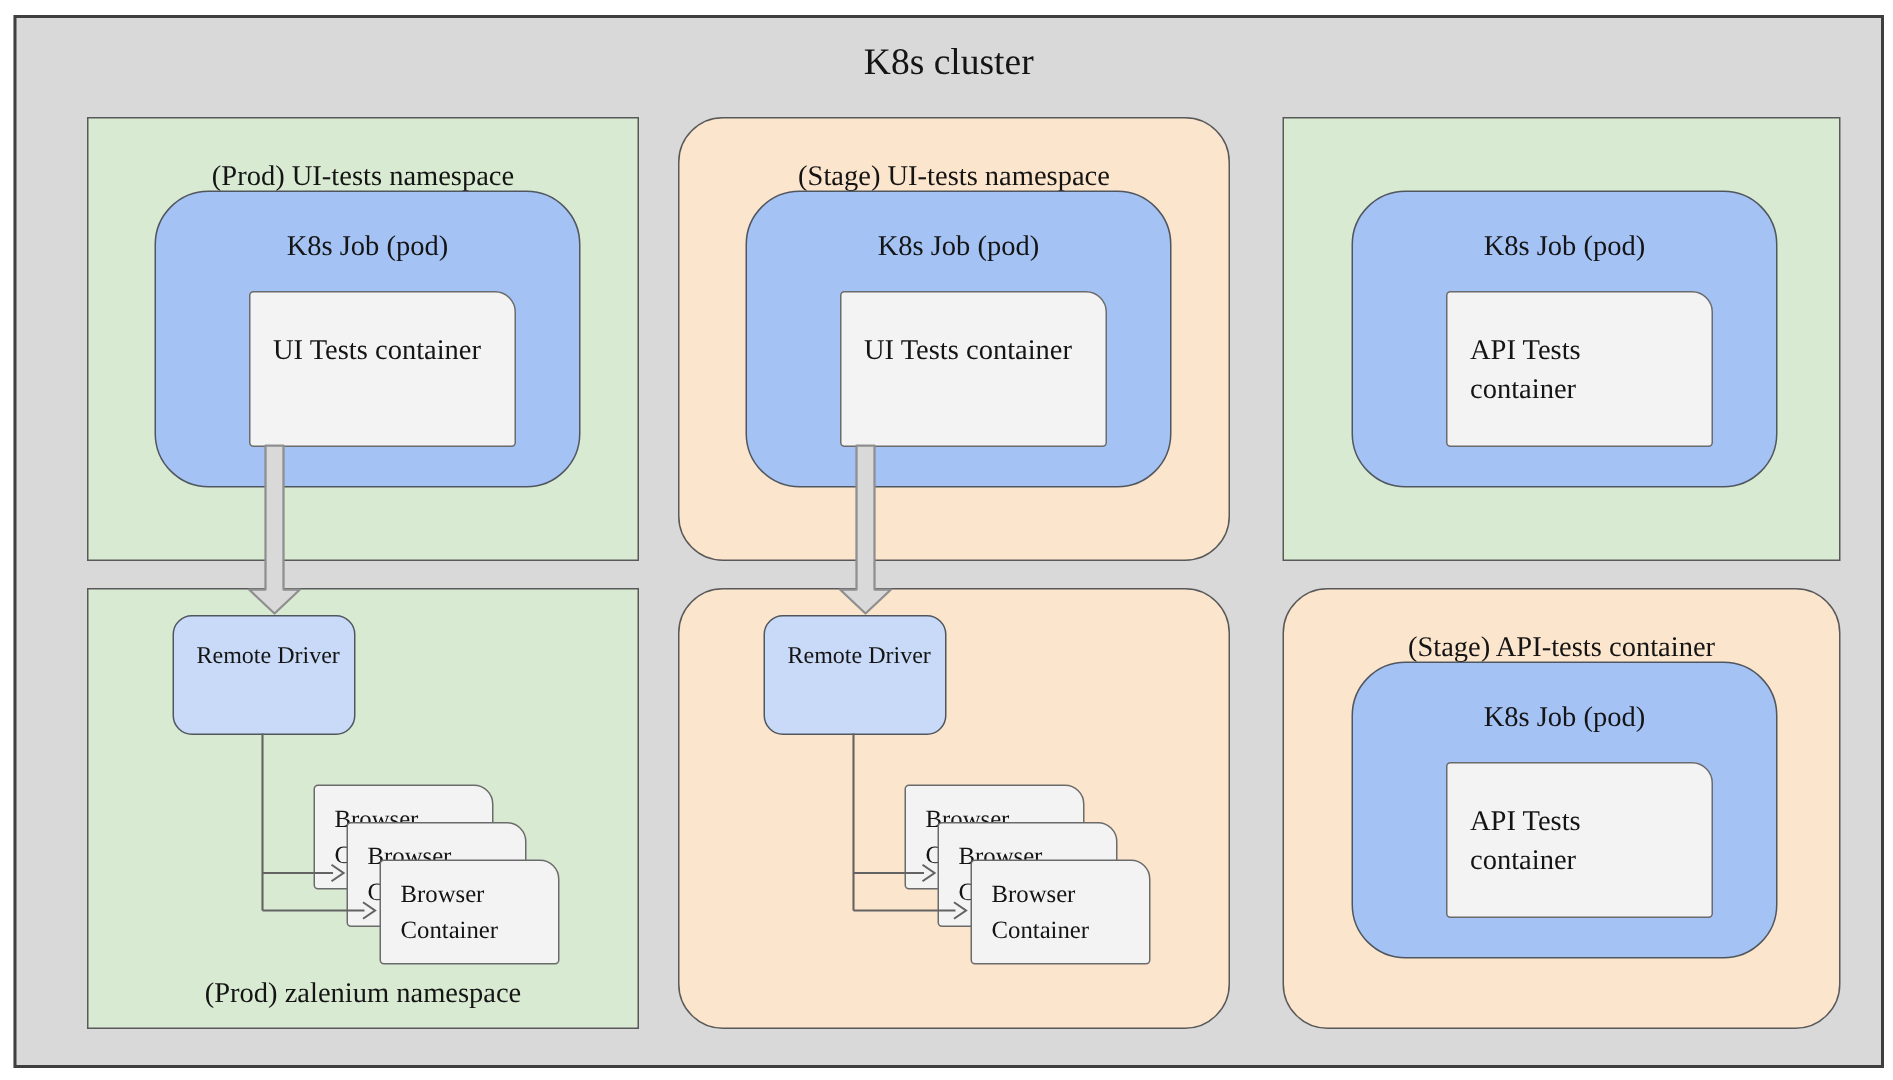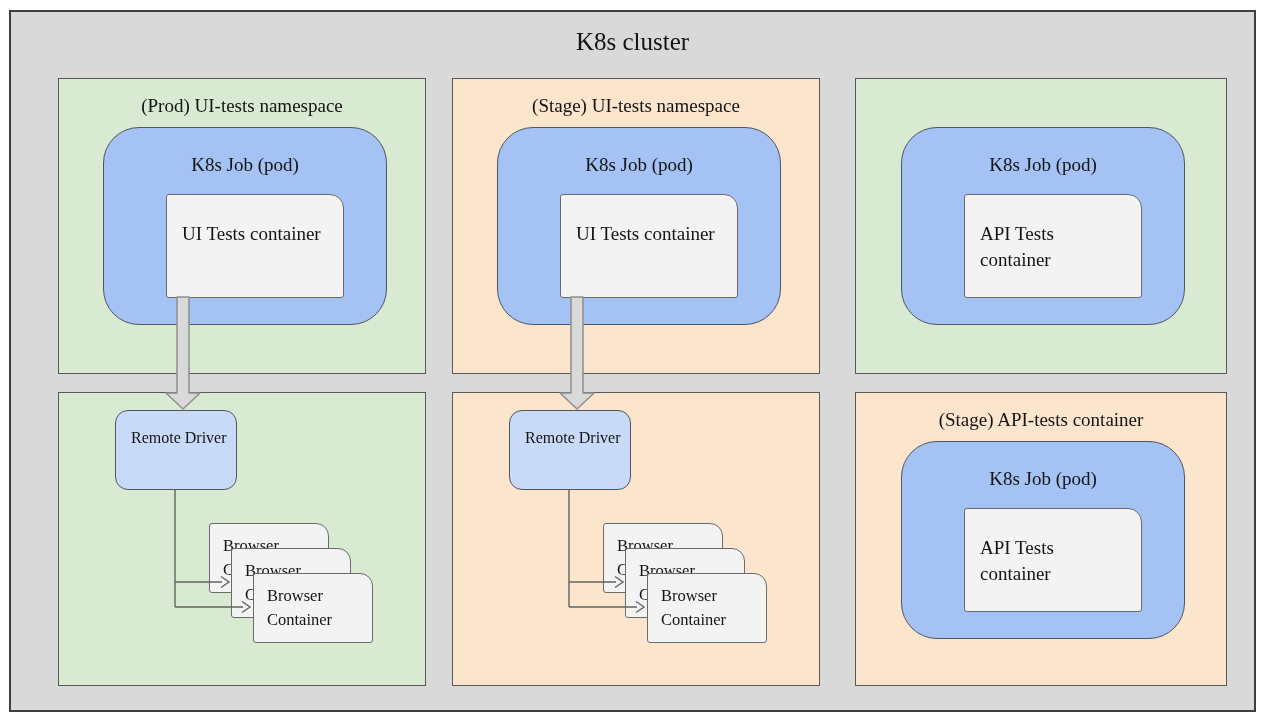--- a/index.html
+++ b/index.html
@@ -3,22 +3,22 @@
 <meta charset="utf-8">
 <style>
   html,body{margin:0;padding:0;}
   .page{position:relative;width:1262px;height:720px;background:#ffffff;
         font-family:Liberation Serif, serif;color:#141414;overflow:hidden;}
   .cluster{position:absolute;left:9px;top:10px;width:1247px;height:702px;
            background:#d9d9d9;border:2px solid #3f3f3f;box-sizing:border-box;}
   .cluster-title{position:absolute;top:16px;left:0;width:100%;text-align:center;font-size:25px;}
   .panel{position:absolute;box-sizing:border-box;border:1.6px solid #595959;}
   .green{background:#d9ead3;}
-  .orange{background:#fce5cd;}
-  .panel-title{text-align:center;font-size:19px;margin-top:16px;}
+  .orange{background:#fce5cd;border-radius:30px;}
+  .panel-title{text-align:center;font-size:19px;margin-top:28px;}
   .panel-footer{position:absolute;bottom:11px;left:0;width:100%;text-align:center;font-size:19px;}
   .pod{position:absolute;left:44px;top:48px;width:284px;height:198px;background:#a4c2f4;
        border:1.6px solid #50565e;border-radius:36px;box-sizing:border-box;}
   .wide .pod{left:45px;}
   .pod-title{text-align:center;font-size:19px;margin-top:26px;}
   .cbox{position:absolute;left:62px;top:66px;width:178px;height:104px;background:#f3f3f3;
         border:1.6px solid #6b6b6b;border-radius:3px 14px 3px 3px;box-sizing:border-box;}
   .cbox-label{font-size:19px;line-height:26px;padding:26px 14px 0 15px;}
   .driver{position:absolute;left:56px;top:17px;width:122px;height:80px;background:#c9daf8;
           border:1.6px solid #50565e;border-radius:13px;box-sizing:border-box;}
@@ -74,20 +74,21 @@
     </div>
     <div class="bbox b1">
       <div class="bbox-label">Browser Container</div>
     </div>
     <div class="bbox b2">
       <div class="bbox-label">Browser Container</div>
     </div>
     <div class="bbox b3">
       <div class="bbox-label">Browser Container</div>
     </div>
+    <div class="panel-footer">(Prod) zalenium namespace</div>
   </div>
 
   <div class="panel orange" style="left:452px;top:392px;width:368px;height:294px">
     <div class="driver">
       <div class="driver-label">Remote Driver</div>
     </div>
     <div class="bbox b1">
       <div class="bbox-label">Browser Container</div>
     </div>
     <div class="bbox b2">

